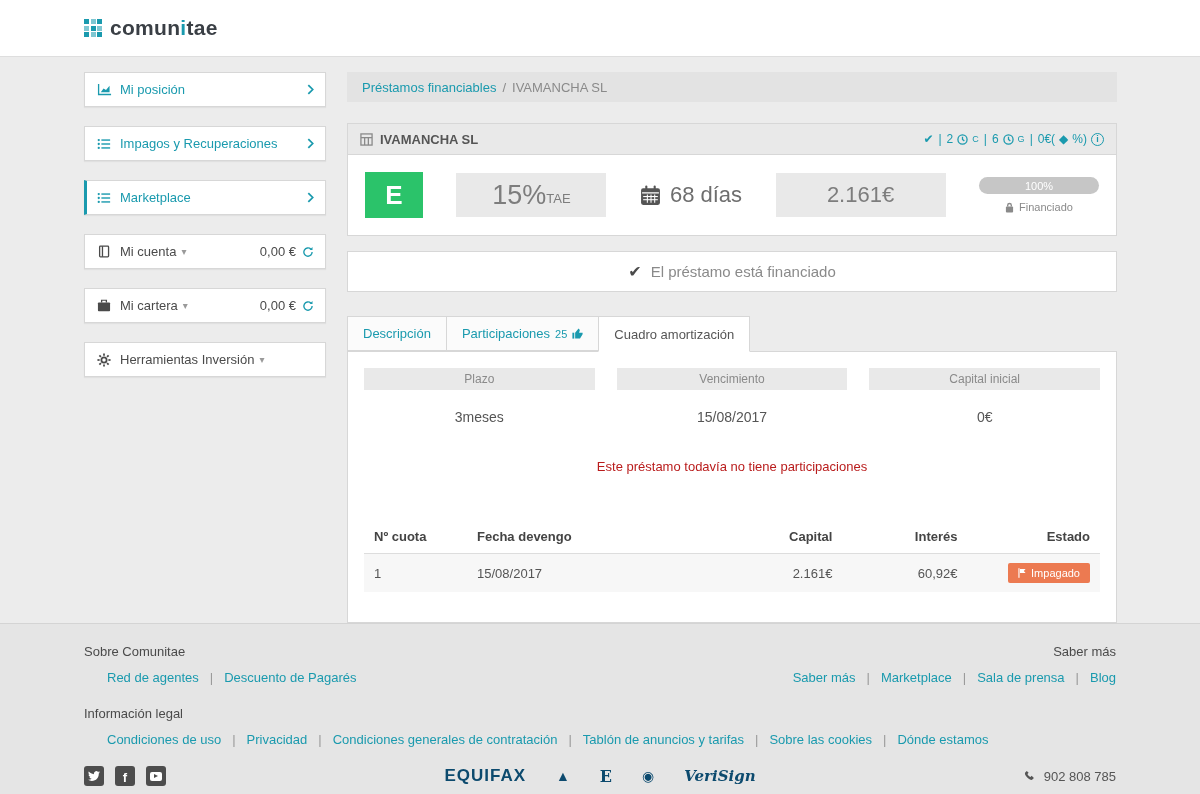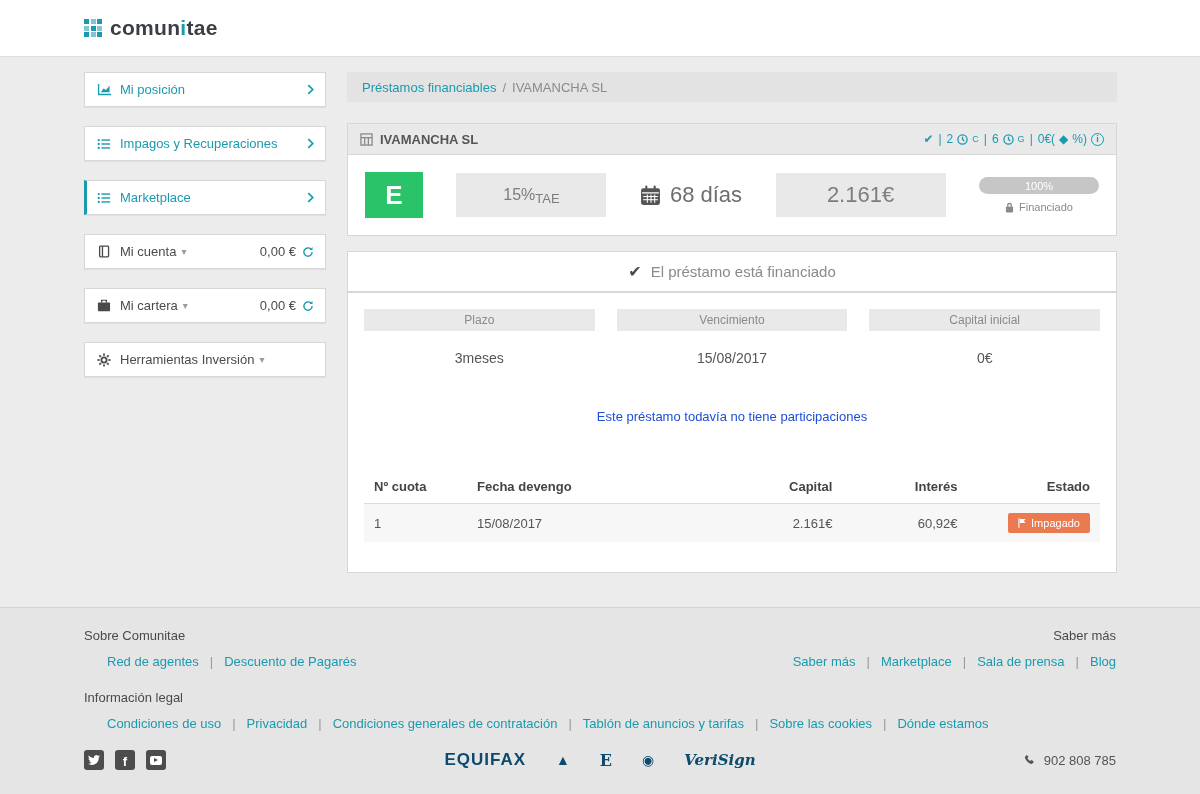--- a/index.html
+++ b/index.html
@@ -42,21 +42,21 @@
   .loan-meta { margin-left:auto; display:flex; align-items:center; gap:4px; color:#1a9aae; font-size:12px; }
   .loan-meta .tiny { font-size:9px; vertical-align:super; }
   .loan-meta .m-sep { color:#1a9aae; margin:0 1px; }
   .info-circle { width:13px; height:13px; border:1.4px solid #1a9aae; border-radius:50%; display:inline-flex; align-items:center; justify-content:center; font-size:9px; font-weight:bold; color:#1a9aae; }
 
   
   .summary { background:#fff; border:1px solid #d7d7d7; border-top:none; height:81px; display:flex; align-items:center; padding:0 17px; justify-content:space-between; }
   .rating-box { width:58px; height:46px; background:#2bc36a; color:#fff; font-size:26px; font-weight:bold; display:flex; align-items:center; justify-content:center; }
   .gray-box { background:#e9e9e9; height:44px; display:flex; align-items:center; justify-content:center; color:#7d7d7d; }
   .tae-box { width:150px; }
-  .tae-box .big { font-size:16px; }
+  .tae-box .big { font-size:27px; }
   .tae-box .small { font-size:13px; margin-top:6px; }
   .days { display:flex; align-items:center; gap:9px; color:#6e6e6e; font-size:22px; }
   .amount-box { width:170px; font-size:22px; }
   .progress-block { width:120px; }
   .progress-track { background:#c6c6c6; border-radius:9px; height:17px; display:flex; align-items:center; justify-content:center; color:#fff; font-size:11px; }
   .funded { margin-top:7px; display:flex; align-items:center; justify-content:center; gap:5px; color:#8a8a8a; font-size:11px; }
 
   
   .status-card { margin-top:15px; background:#fff; border:1px solid #d7d7d7; height:41px; display:flex; align-items:center; justify-content:center; gap:9px; }
   .status-check { color:#4a4a4a; font-size:16px; }
@@ -68,21 +68,21 @@
   .tab:last-child { border-right:1px solid #d7d7d7; }
   .tab.active { background:#fff; color:#555; border-bottom:1px solid #fff; margin-bottom:-1px; position:relative; z-index:2; }
   .tab .count { font-size:11px; }
   .thumb { display:inline-flex; color:#1a9aae; }
 
   
   .panel { background:#fff; border:1px solid #d7d7d7; padding:16px 16px 30px; }
   .detail-grid { display:grid; grid-template-columns:1fr 1fr 1fr; gap:22px; }
   .detail-head { background:#e9e9e9; height:22px; display:flex; align-items:center; justify-content:center; font-size:12px; color:#8a8a8a; }
   .detail-value { text-align:center; margin-top:19px; font-size:14px; color:#555; }
-  .empty-msg { margin-top:43px; text-align:center; font-size:13px; color:#1d4ed8; }
+  .empty-msg { margin-top:34px; text-align:center; font-size:13px; color:#b91c1c; }
   table.amort { width:100%; border-collapse:collapse; margin-top:46px; font-size:13px; }
   table.amort th { text-align:left; font-weight:bold; color:#444; padding:9px 10px; border-bottom:1px solid #ddd; }
   table.amort th.ar, table.amort td.ar { text-align:right; }
   table.amort td { padding:9px 10px; color:#555; background:#f7f7f7; }
   .badge { display:inline-flex; align-items:center; gap:5px; background:#ec7a51; color:#fff; font-size:11px; padding:4px 10px; border-radius:2px; }
 
   
   .footer { flex:0 0 auto; background:#e5e5e5; border-top:1px solid #d4d4d4; padding:20px 84px 24px; font-size:13px; color:#4a4a4a; }
   .f-row { display:flex; justify-content:space-between; align-items:center; }
   .f-links { display:flex; align-items:center; }
@@ -327,20 +327,38 @@
             <span>Financiado</span>
           </div>
         </div>
       </div>
 
       <div class="status-card">
         <span class="status-check">✔</span>
         <span class="status-text">El préstamo está financiado</span>
       </div>
 
+      <div class="tabs">
+        <div class="tab">
+          <span>Descripción</span>
+        </div>
+        <div class="tab">
+          <span>Participaciones</span>
+          <span class="count">25</span>
+          <span class="thumb">
+            <svg width="11" height="11" viewBox="0 0 14 14" fill="currentColor">
+                <rect x="0.5" y="6" width="2.4" height="7.5"></rect>
+                <path d="M4 13.5h6.2L13.5 8V6.2H9l1-3.7L8.3.5 4 6z"></path>
+              </svg>
+          </span>
+        </div>
+        <div class="tab active">
+          <span>Cuadro amortización</span>
+        </div>
+      </div>
 
       <div class="panel">
         <div class="detail-grid">
           <div>
             <div class="detail-head">Plazo</div>
             <div class="detail-value">3meses</div>
           </div>
           <div>
             <div class="detail-head">Vencimiento</div>
             <div class="detail-value">15/08/2017</div>

